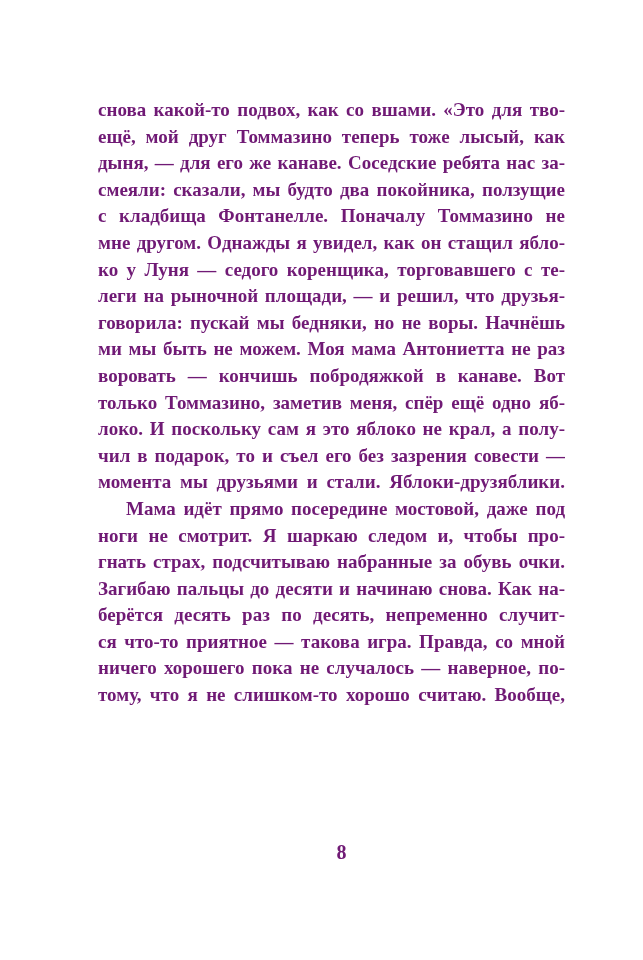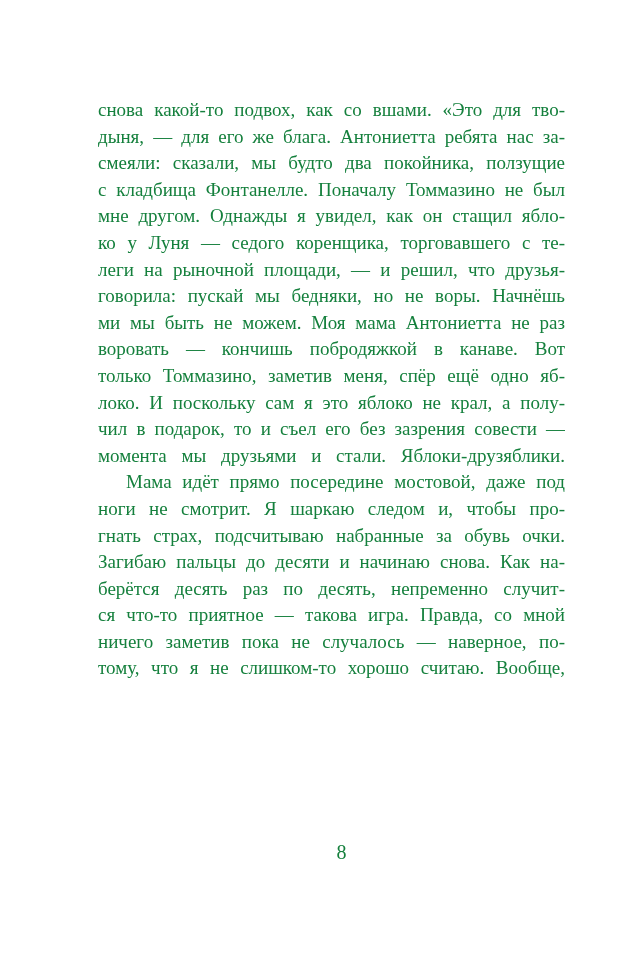--- a/index.html
+++ b/index.html
@@ -6,22 +6,23 @@
     margin: 0;
     padding: 0;
     background: #ffffff;
   }
   .book-page {
     position: relative;
     width: 639px;
     height: 960px;
     background: #ffffff;
     font-family: "Liberation Serif", "DejaVu Serif", serif;
-    color: #15803d;
+    color: #701a75;
     overflow: hidden;
+    font-weight: bold;
   }
   .text-block {
     position: absolute;
     left: 98px;
     top: 97px;
     width: 467px;
   }
   .line {
     font-size: 19px;
     line-height: 26.6px;
@@ -45,38 +46,39 @@
     line-height: 24px;
   }
 </style>
 </head>
 <body>
 
 <div class="book-page">
 
   <div class="text-block">
     <div class="line">снова какой-то подвох, как со вшами. «Это для тво-</div>
-    <div class="line">дыня, — для его же блага. Антониетта ребята нас за-</div>
+    <div class="line">ещё, мой друг Томмазино теперь тоже лысый, как</div>
+    <div class="line">дыня, — для его же канаве. Соседские ребята нас за-</div>
     <div class="line">смеяли: сказали, мы будто два покойника, ползущие</div>
     <div class="line">с кладбища Фонтанелле. Поначалу Томмазино не был</div>
     <div class="line">мне другом. Однажды я увидел, как он стащил ябло-</div>
     <div class="line">ко у Луня — седого коренщика, торговавшего с те-</div>
     <div class="line">леги на рыночной площади, — и решил, что друзья-</div>
     <div class="line">говорила: пускай мы бедняки, но не воры. Начнёшь</div>
     <div class="line">ми мы быть не можем. Моя мама Антониетта не раз</div>
     <div class="line">воровать — кончишь побродяжкой в канаве. Вот</div>
     <div class="line">только Томмазино, заметив меня, спёр ещё одно яб-</div>
     <div class="line">локо. И поскольку сам я это яблоко не крал, а полу-</div>
     <div class="line">чил в подарок, то и съел его без зазрения совести —</div>
     <div class="line">момента мы друзьями и стали. Яблоки-друзяблики.</div>
     <div class="line indent">Мама идёт прямо посередине мостовой, даже под</div>
     <div class="line">ноги не смотрит. Я шаркаю следом и, чтобы про-</div>
     <div class="line">гнать страх, подсчитываю набранные за обувь очки.</div>
     <div class="line">Загибаю пальцы до десяти и начинаю снова. Как на-</div>
     <div class="line">берётся десять раз по десять, непременно случит-</div>
     <div class="line">ся что-то приятное — такова игра. Правда, со мной</div>
-    <div class="line">ничего заметив пока не случалось — наверное, по-</div>
+    <div class="line">ничего хорошего пока не случалось — наверное, по-</div>
     <div class="line">тому, что я не слишком-то хорошо считаю. Вообще,</div>
   </div>
 
   <div class="folio">8</div>
 
 </div>
 
 </body></html>

